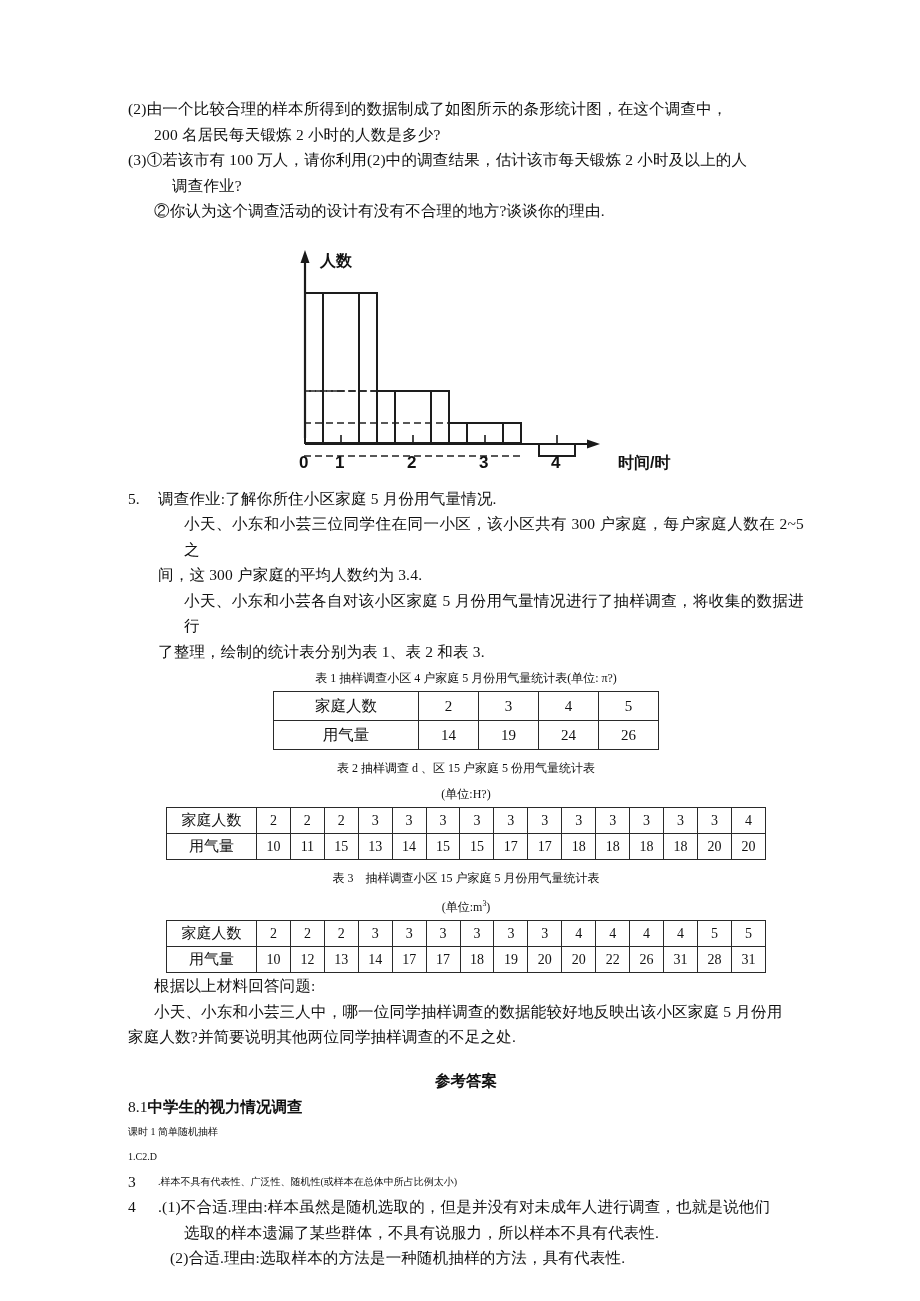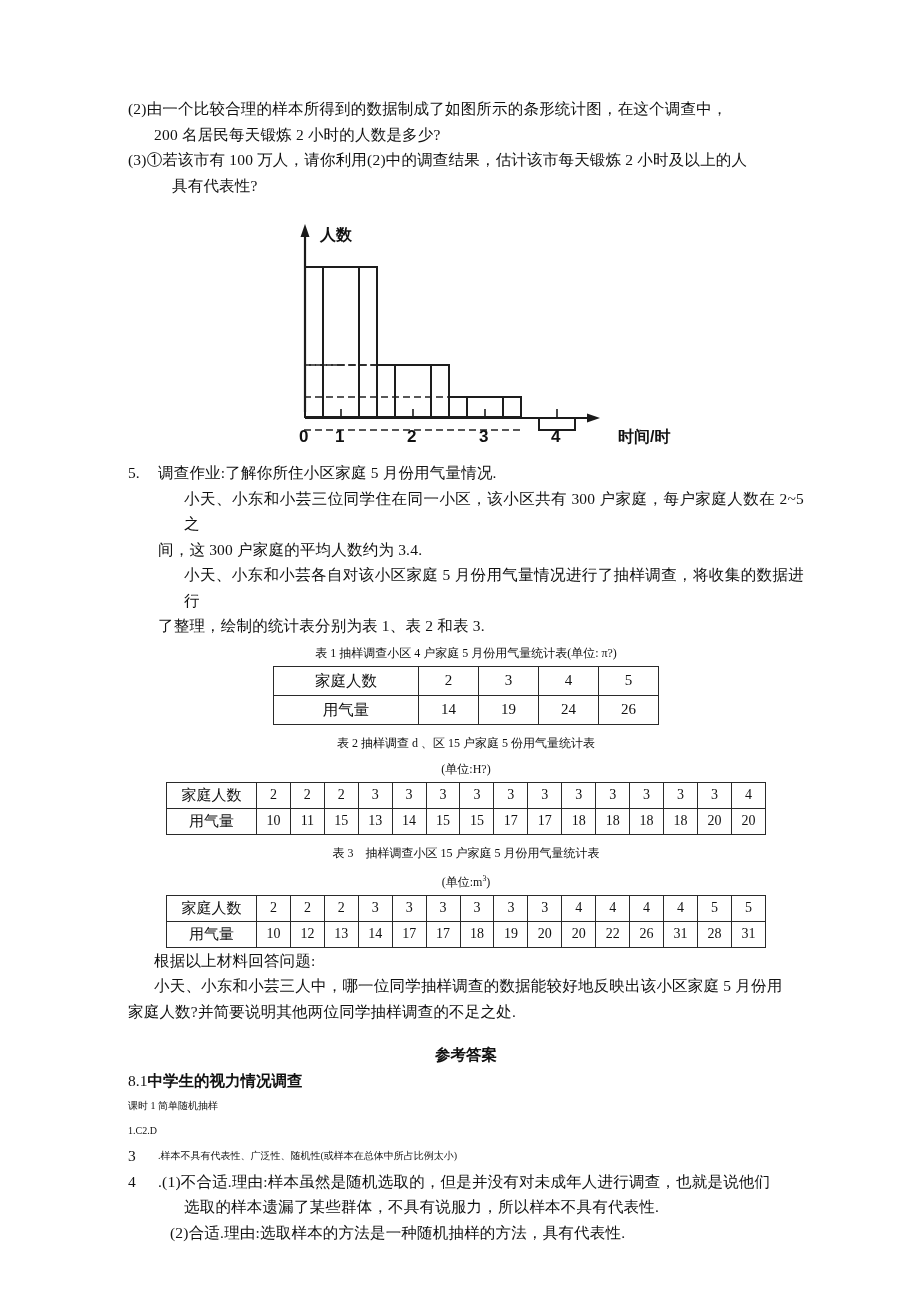--- a/index.html
+++ b/index.html
@@ -120,21 +120,22 @@
 <div class="page">
   <div class="content">
 
     <div>
       <p class="para indent-1">(2)由一个比较合理的样本所得到的数据制成了如图所示的条形统计图，在这个调查中，</p>
       <p class="para indent-2">200 名居民每天锻炼 2 小时的人数是多少?</p>
     </div>
 
     <div>
       <p class="para indent-1">(3)①若该市有 100 万人，请你利用(2)中的调查结果，估计该市每天锻炼 2 小时及以上的人</p>
-      <p class="para indent-3">具有代表性?</p>
+      <p class="para indent-3">调查作业?</p>
+      <p class="para indent-2">②你认为这个调查活动的设计有没有不合理的地方?谈谈你的理由.</p>
     </div>
 
     <div class="chart-wrap">
       <svg class="chart-svg" width="676" height="248" viewBox="0 0 676 248">
 
         <g stroke="#222" stroke-width="1.6" stroke-dasharray="7,4" fill="none">
           <line x1="210" y1="55" x2="248" y2="55"></line>
           <line x1="210" y1="153" x2="248" y2="153"></line>
           <line x1="210" y1="153" x2="176" y2="153"></line>
           <line x1="176" y1="153" x2="248" y2="153"></line>

